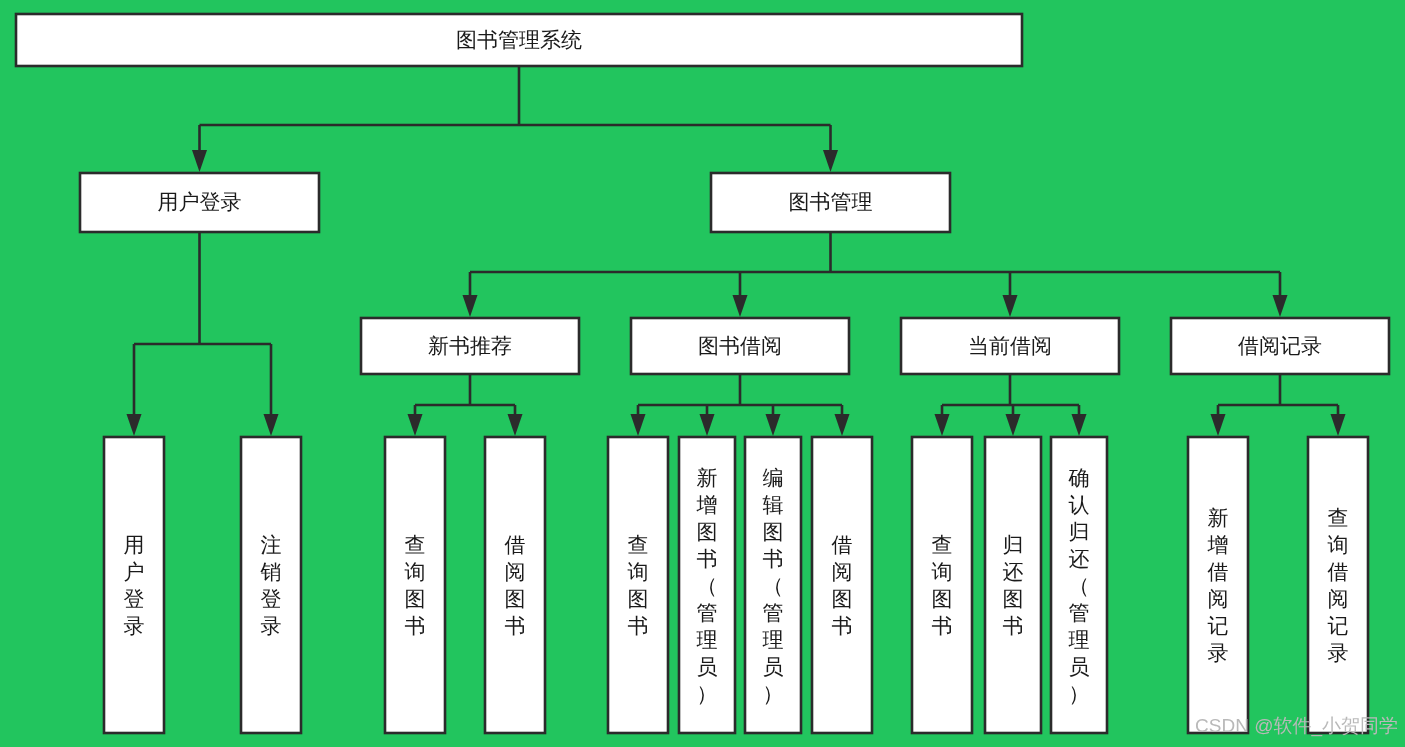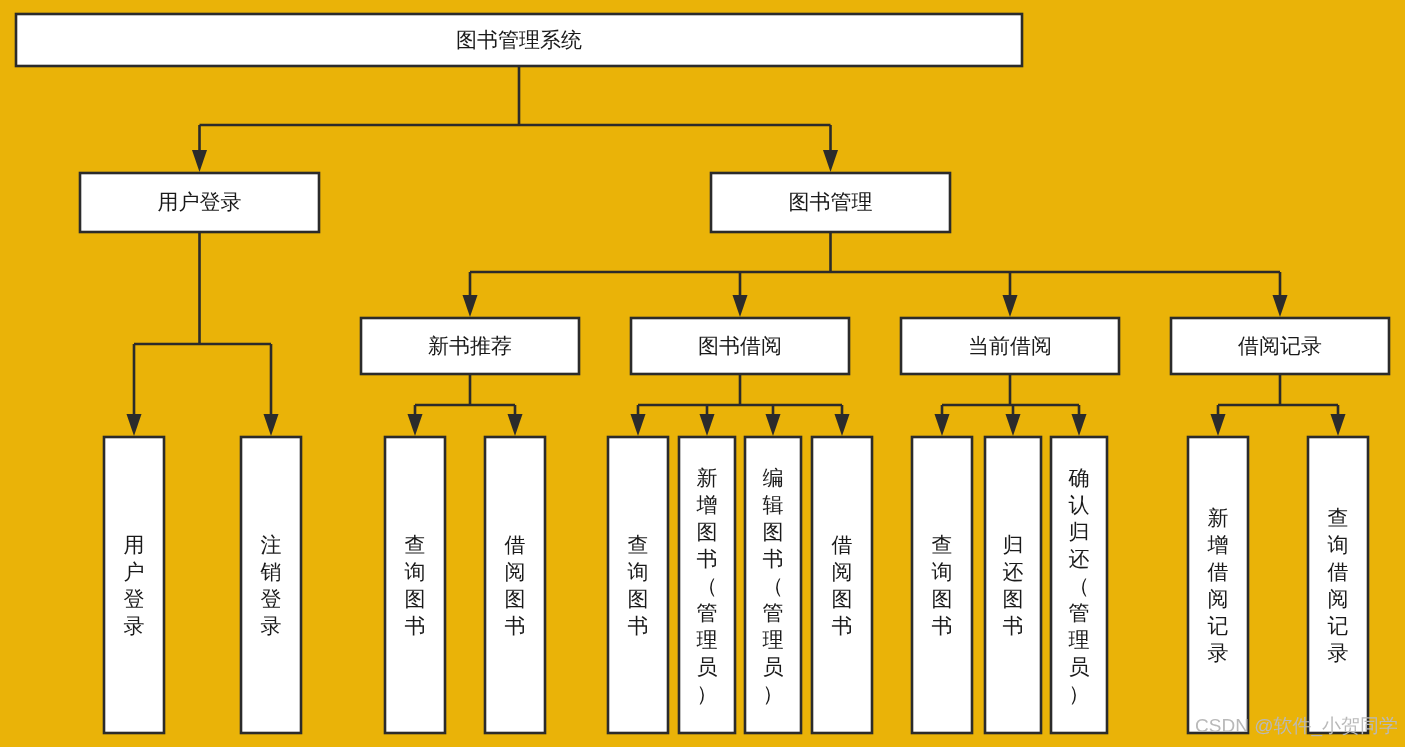--- a/index.html
+++ b/index.html
@@ -8,21 +8,21 @@
     padding: 0;
     background: #ffffff;
   }
   body {
     font-family: "Liberation Sans", "DejaVu Sans", sans-serif;
   }
   #diagram-root {
     position: relative;
     width: 1405px;
     height: 747px;
-    background: #eab308;
+    background: #22c55e;
     overflow: hidden;
   }
   svg.diagram-canvas {
     position: absolute;
     top: 0;
     left: 0;
     width: 1405px;
     height: 747px;
     display: block;
   }

